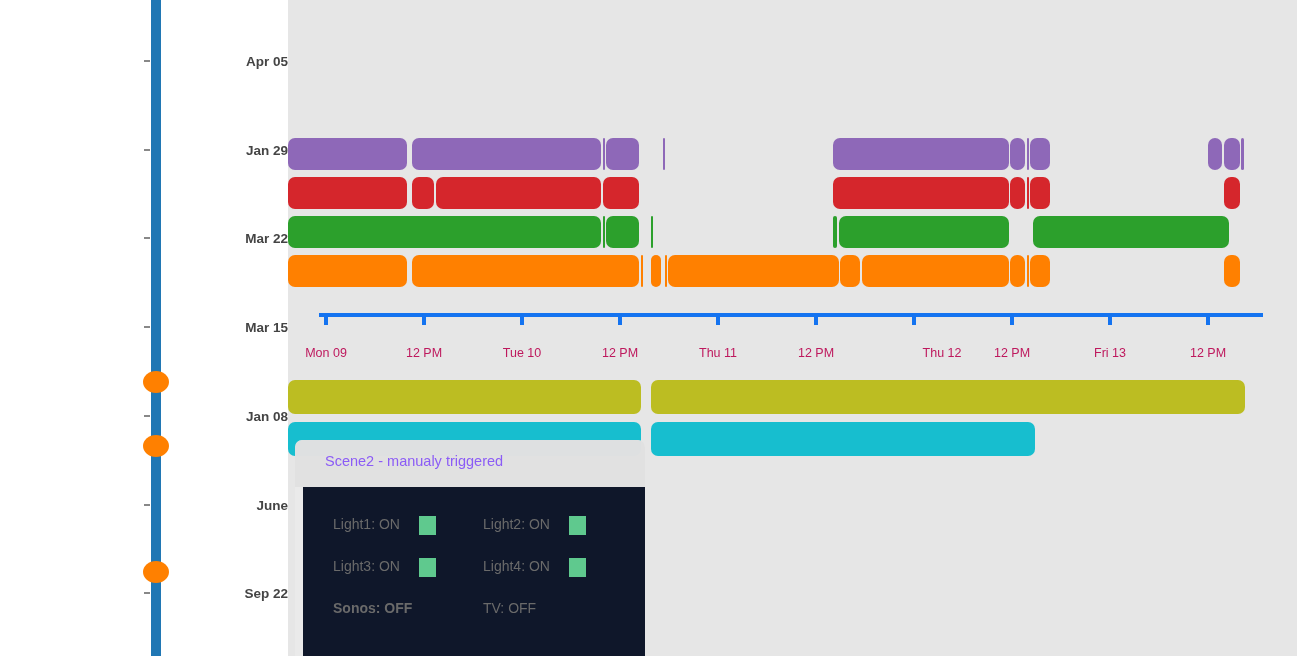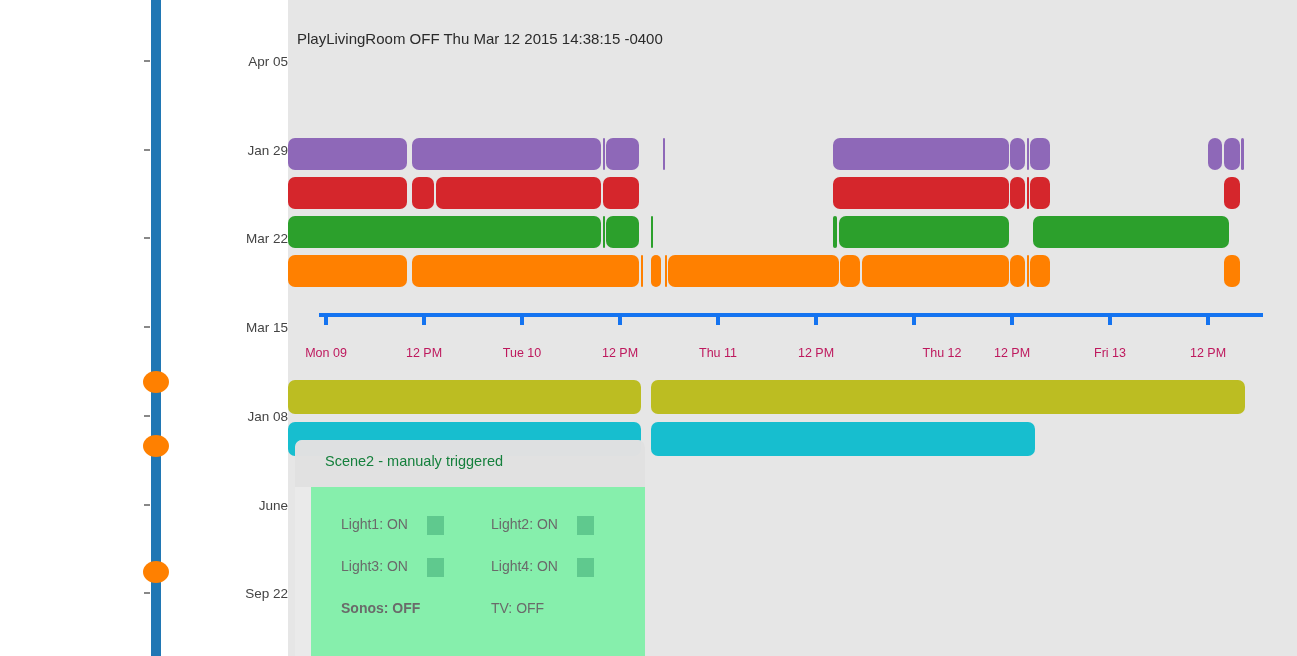--- a/index.html
+++ b/index.html
@@ -27,21 +27,21 @@
     left: 151px; top: 0;
     width: 10px; height: 656px;
     background: #2077b4;
   }
   .v-tick-label {
     position: absolute;
     right: 0;
     width: 100px;
     text-align: right;
     font-size: 13.5px;
-    font-weight: normal;
+    font-weight: bold;
     color: #444444;
     transform: translateY(-50%);
   }
   .v-tick-mark {
     position: absolute;
     left: 144px;
     width: 6px; height: 2px;
     background: #888888;
     transform: translateY(-50%);
   }
@@ -123,27 +123,27 @@
     position: absolute;
     left: 0; top: 0;
     width: 350px; height: 47px;
     background: rgba(222,222,222,0.80);
     border-radius: 7px 7px 0 0;
   }
   #tooltip-title {
     position: absolute;
     left: 30px; top: 13px;
     font-size: 14.5px;
-    color: #15803d;
+    color: #8b5cf6;
   }
   #tooltip-body {
     position: absolute;
-    left: 16px; top: 47px;
+    left: 8px; top: 47px;
     width: 350px; height: 169px;
-    background: #86efac;
+    background: #0f172a;
   }
   .tt-row {
     position: absolute;
     height: 20px;
   }
   .tt-label {
     font-size: 14px;
     color: #6a6a6a;
     white-space: nowrap;
   }
@@ -177,21 +177,20 @@
     </div>
   <div id="v-markers">
       <div class="v-marker" style="top: 382px; background: rgb(255, 128, 0);"></div>
       <div class="v-marker" style="top: 446px; background: rgb(255, 128, 0);"></div>
       <div class="v-marker" style="top: 572px; background: rgb(255, 128, 0);"></div>
     </div>
 </div>
 
 <div id="main-panel">
 
-  <div id="header-title">PlayLivingRoom OFF Thu Mar 12 2015 14:38:15 -0400</div>
 
   <div id="bar-rows">
       <div class="bar-row" style="top: 138px; height: 32px;">
         <div class="bar-seg" style="left: 0px; width: 119px; background: rgb(142, 104, 184);"></div>
         <div class="bar-seg" style="left: 124px; width: 189px; background: rgb(142, 104, 184);"></div>
         <div class="bar-seg" style="left: 315px; width: 2px; background: rgb(142, 104, 184); border-radius: 1px;"></div>
         <div class="bar-seg" style="left: 318px; width: 33px; background: rgb(142, 104, 184);"></div>
         <div class="bar-seg" style="left: 375px; width: 2px; background: rgb(142, 104, 184); border-radius: 1px;"></div>
         <div class="bar-seg" style="left: 545px; width: 176px; background: rgb(142, 104, 184);"></div>
         <div class="bar-seg" style="left: 722px; width: 15px; background: rgb(142, 104, 184);"></div>

